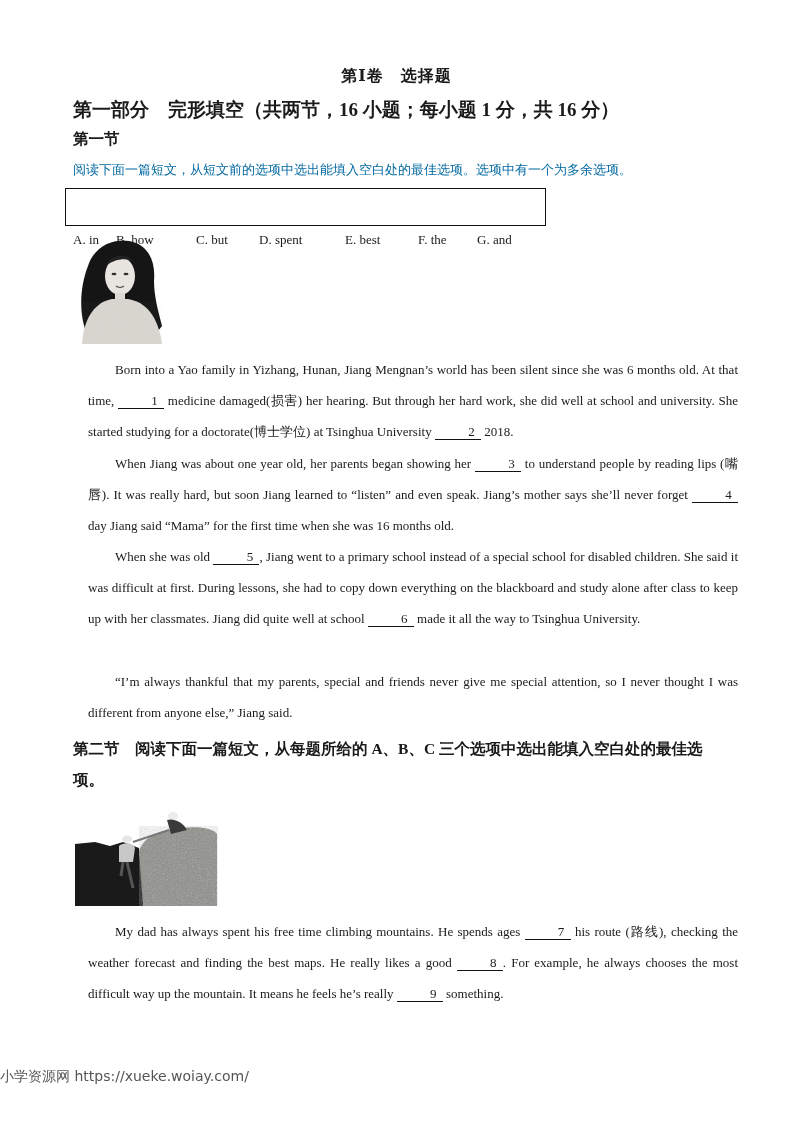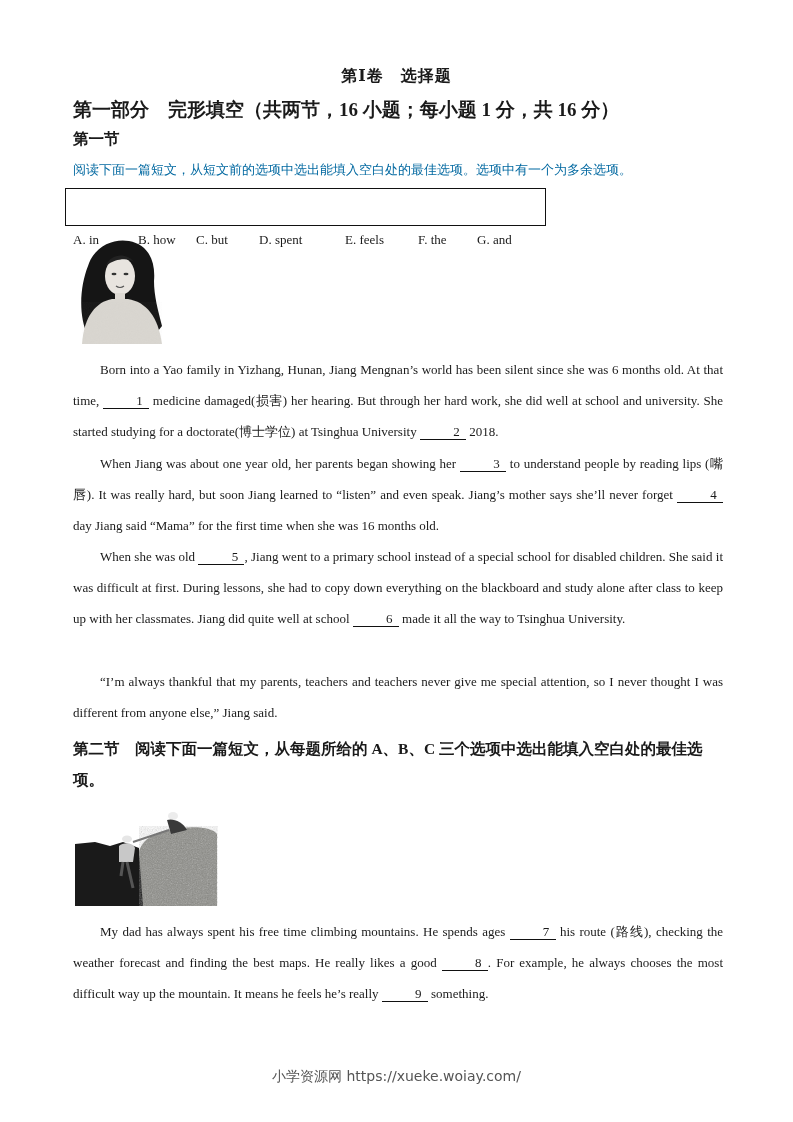--- a/index.html
+++ b/index.html
@@ -22,49 +22,49 @@
     }
     .opt { position: absolute; top: 11px; font-size: 13px; white-space: nowrap; margin-top: 32px; }
     .photo1 {
       left: 74px; top: 236px; width: 95px; height: 108px;
     }
     .para {
       position: absolute; left: 73px; width: 650px;
       font-size: 13px; line-height: 31px; text-align: justify;
       word-spacing: 0px;
     }
-    .ind { text-indent: 27px; }
+    .ind { text-indent: 27px; margin-left: 15px; }
     .blank {
       display: inline-block; border-bottom: 1px solid #111;
       text-align: center; line-height: 14px; padding: 0 2px;
     }
     .h3 {
       left: 73px; top: 733px; width: 655px;
       font-size: 15.5px; font-weight: bold; line-height: 31px; font-family: Liberation Serif, serif;
     }
     .photo2 { left: 75px; top: 812px; width: 143px; height: 94px; }
     .footer {
-      left: 0; top: 1068px; width: 793px; text-align: center;
+      left: 0; top: 1068px; width: 793px; 
       font-family: "DejaVu Sans", sans-serif; font-size: 14px; color: #555;
     }
   </style>
 </head>
 <body>
 
 <div class="abs title">第Ⅰ卷　选择题</div>
 <div class="abs h1">第一部分　完形填空（共两节，16 小题；每小题 1 分，共 16 分）</div>
 <div class="abs h2">第一节</div>
 <div class="abs instr">阅读下面一篇短文，从短文前的选项中选出能填入空白处的最佳选项。选项中有一个为多余选项。</div>
 
 <div class="abs optbox">
   <span class="opt" style="left:7px">A. in</span>
-  <span class="opt" style="left:72px">B. how</span>
+  <span class="opt" style="left:50px">B. how</span>
   <span class="opt" style="left:130px">C. but</span>
   <span class="opt" style="left:193px">D. spent</span>
-  <span class="opt" style="left:279px">E. feels</span>
+  <span class="opt" style="left:279px">E. best</span>
   <span class="opt" style="left:352px">F. the</span>
   <span class="opt" style="left:411px">G. and</span>
 </div>
 
 <div class="abs photo1" title="Photo of Jiang Mengnan">
   <svg width="95" height="108" viewBox="0 0 95 108">
     <defs>
       <filter id="grain1">
           <feTurbulence type="fractalNoise" baseFrequency="0.9" numOctaves="2" result="n"></feTurbulence>
           <feColorMatrix type="saturate" values="0"></feColorMatrix>
@@ -95,21 +95,21 @@
 
 <div class="para ind" style="top:448px">
   <span>When Jiang was about one year old, her parents began showing her </span><span class="blank" style="width:42px">3</span><span> to understand people by reading lips (嘴唇). It was really hard, but soon Jiang learned to “listen” and even speak. Jiang’s mother says she’ll never forget </span><span class="blank" style="width:42px">4</span><span> day Jiang said “Mama” for the first time when she was 16 months old.</span>
 </div>
 
 <div class="para ind" style="top:541px">
   <span>When she was old </span><span class="blank" style="width:42px">5</span><span>, Jiang went to a primary school instead of a special school for disabled children. She said it was difficult at first. During lessons, she had to copy down everything on the blackboard and study alone after class to keep up with her classmates. Jiang did quite well at school </span><span class="blank" style="width:42px">6</span><span> made it all the way to Tsinghua University.</span>
 </div>
 
 <div class="para ind" style="top:666px">
-  <span>“I’m always thankful that my parents, teachers and teachers never give me special attention, so I never thought I was different from anyone else,” Jiang said.</span>
+  <span>“I’m always thankful that my parents, special and friends never give me special attention, so I never thought I was different from anyone else,” Jiang said.</span>
 </div>
 
 <div class="abs h3">第二节　阅读下面一篇短文，从每题所给的 A、B、C 三个选项中选出能填入空白处的最佳选项。</div>
 
 <div class="abs photo2" title="Photo of two people climbing a rock">
   <svg width="143" height="94" viewBox="0 0 143 94">
     <defs>
       <filter id="grain2">
           <feTurbulence type="fractalNoise" baseFrequency="0.8" numOctaves="3"></feTurbulence>
           <feColorMatrix type="saturate" values="0"></feColorMatrix>

